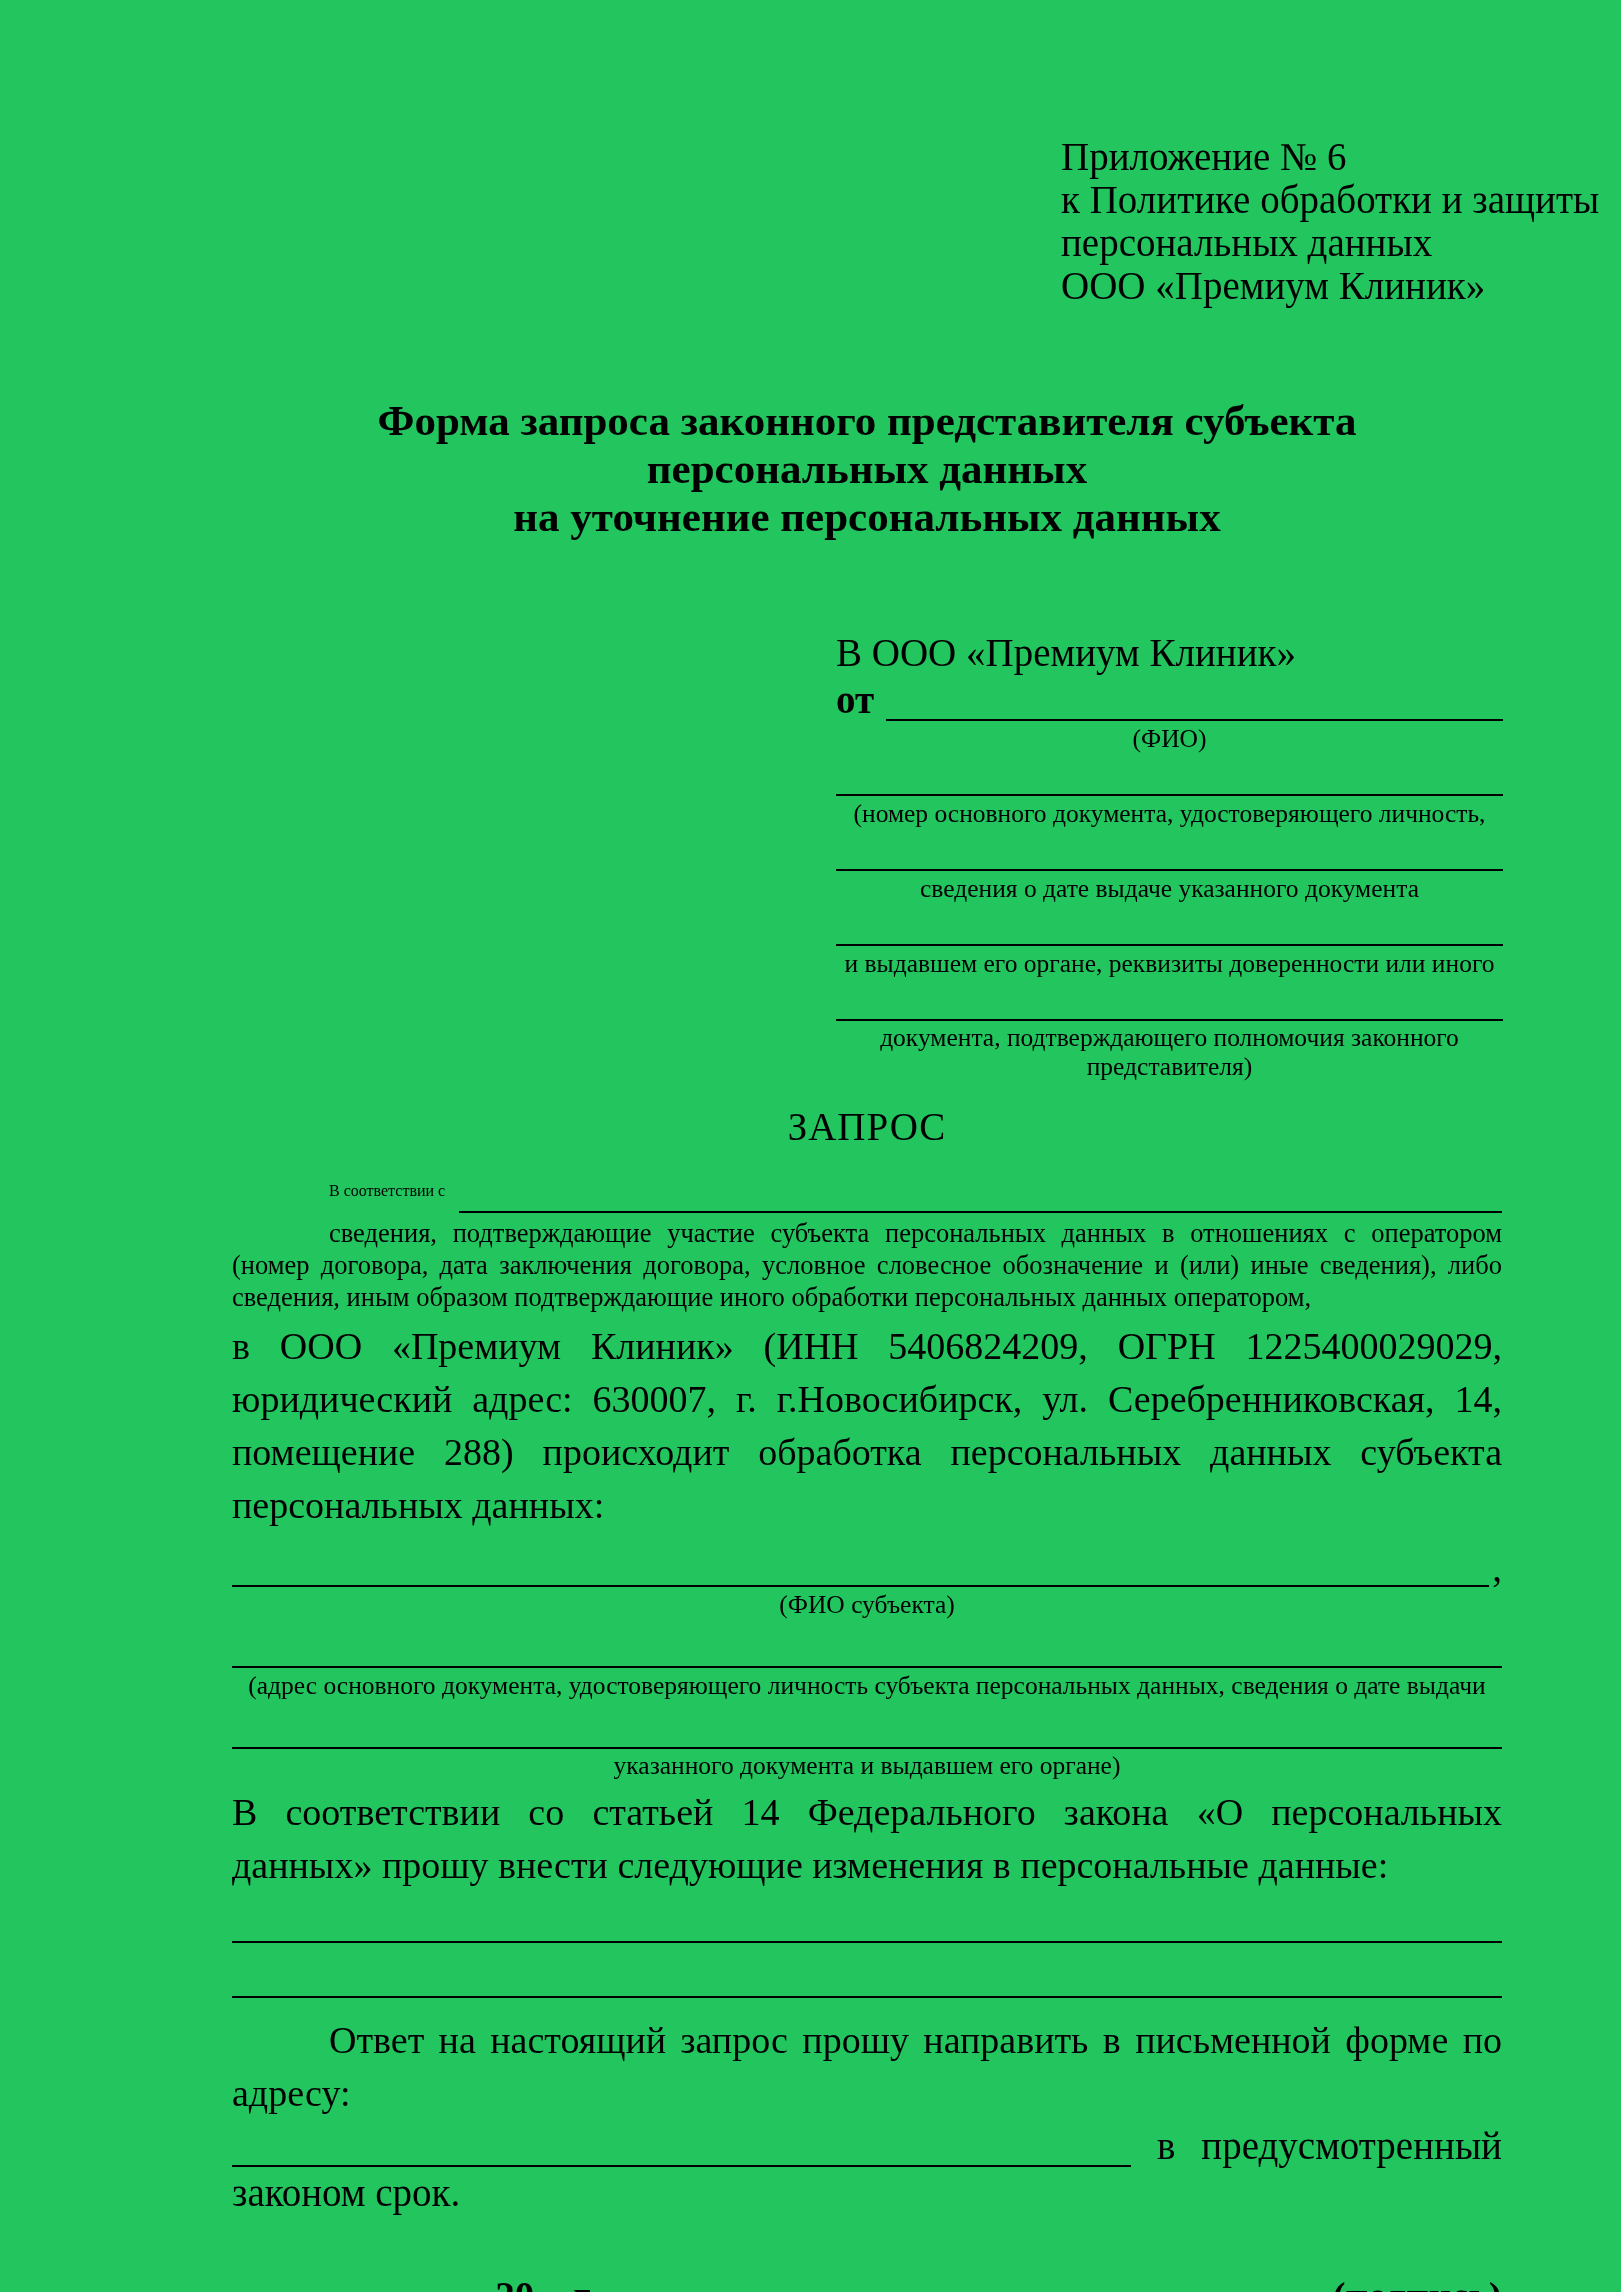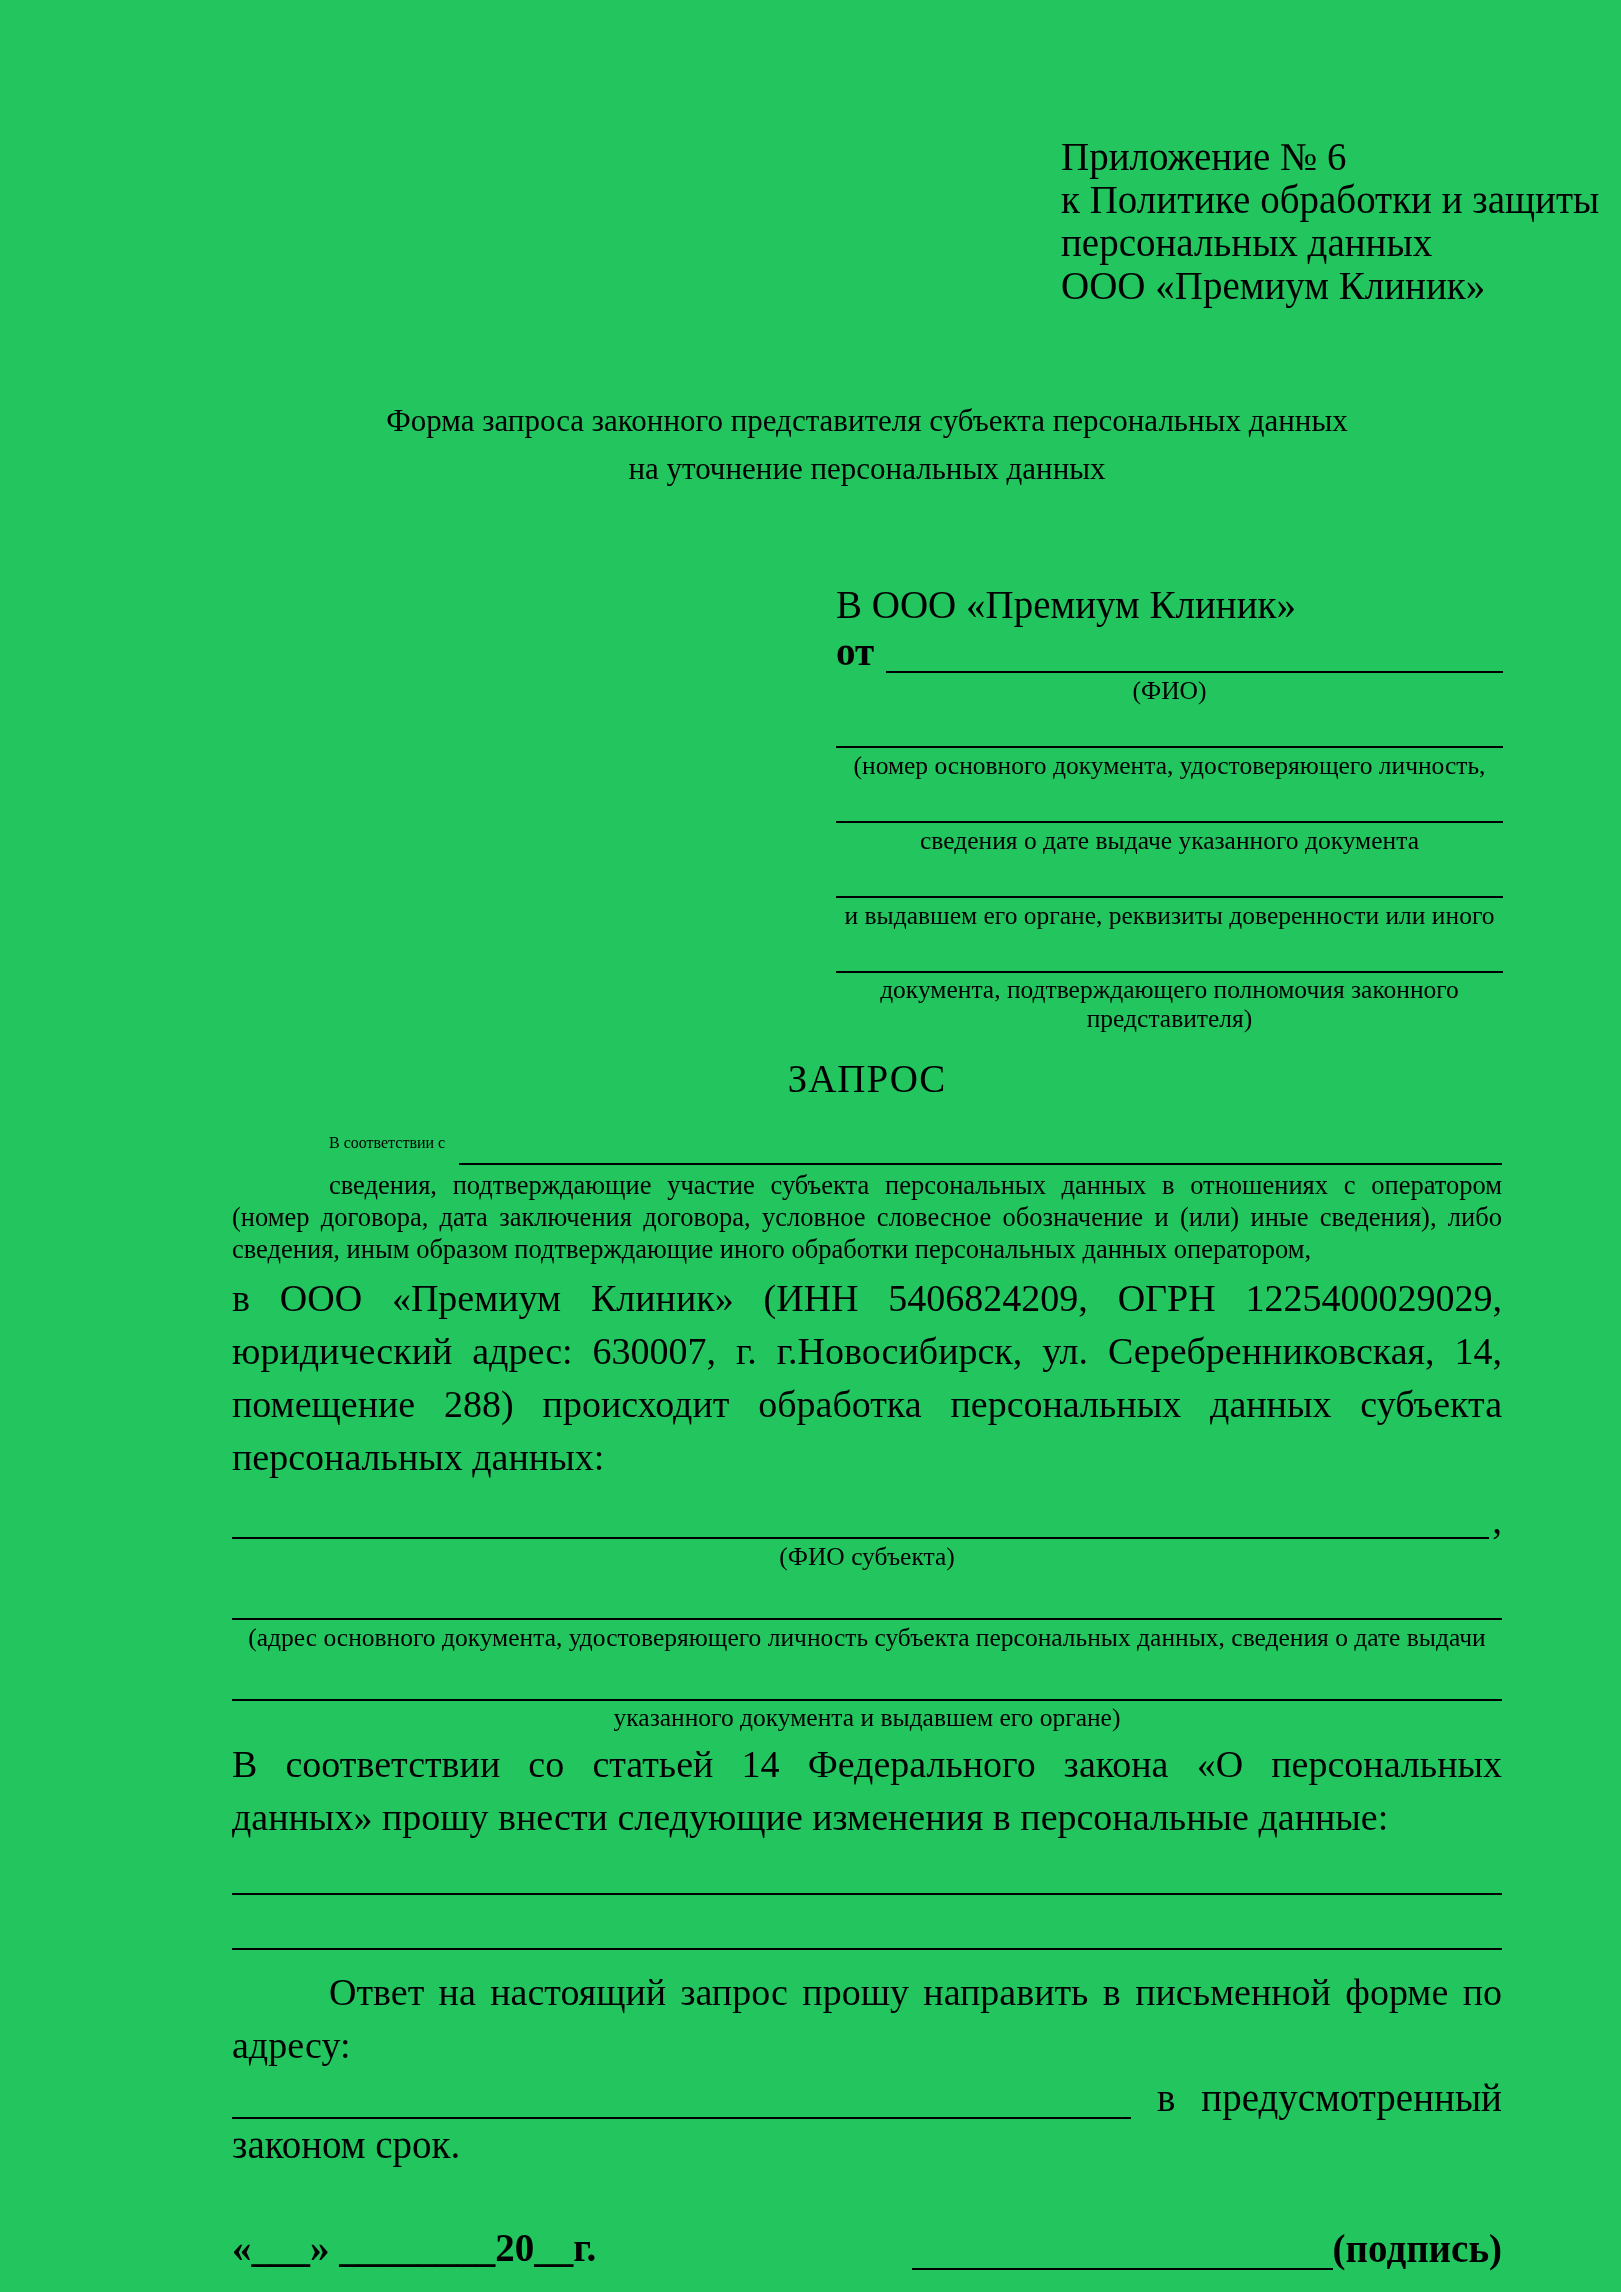--- a/index.html
+++ b/index.html
@@ -19,23 +19,23 @@
   .hdr-note {
     margin-left: 829px;
     font-size: 39px;
     line-height: 43px;
     white-space: nowrap;
   }
 
   
   .doc-title {
     margin-top: 90px;
-    font-size: 31px;
+    font-size: 43px;
     line-height: 48px;
-    font-weight: normal;
+    font-weight: bold;
     text-align: center;
   }
 
   
   .addressee {
     width: 667px;
     margin-left: 604px;
     margin-top: 88px;
     font-size: 39px;
   }

